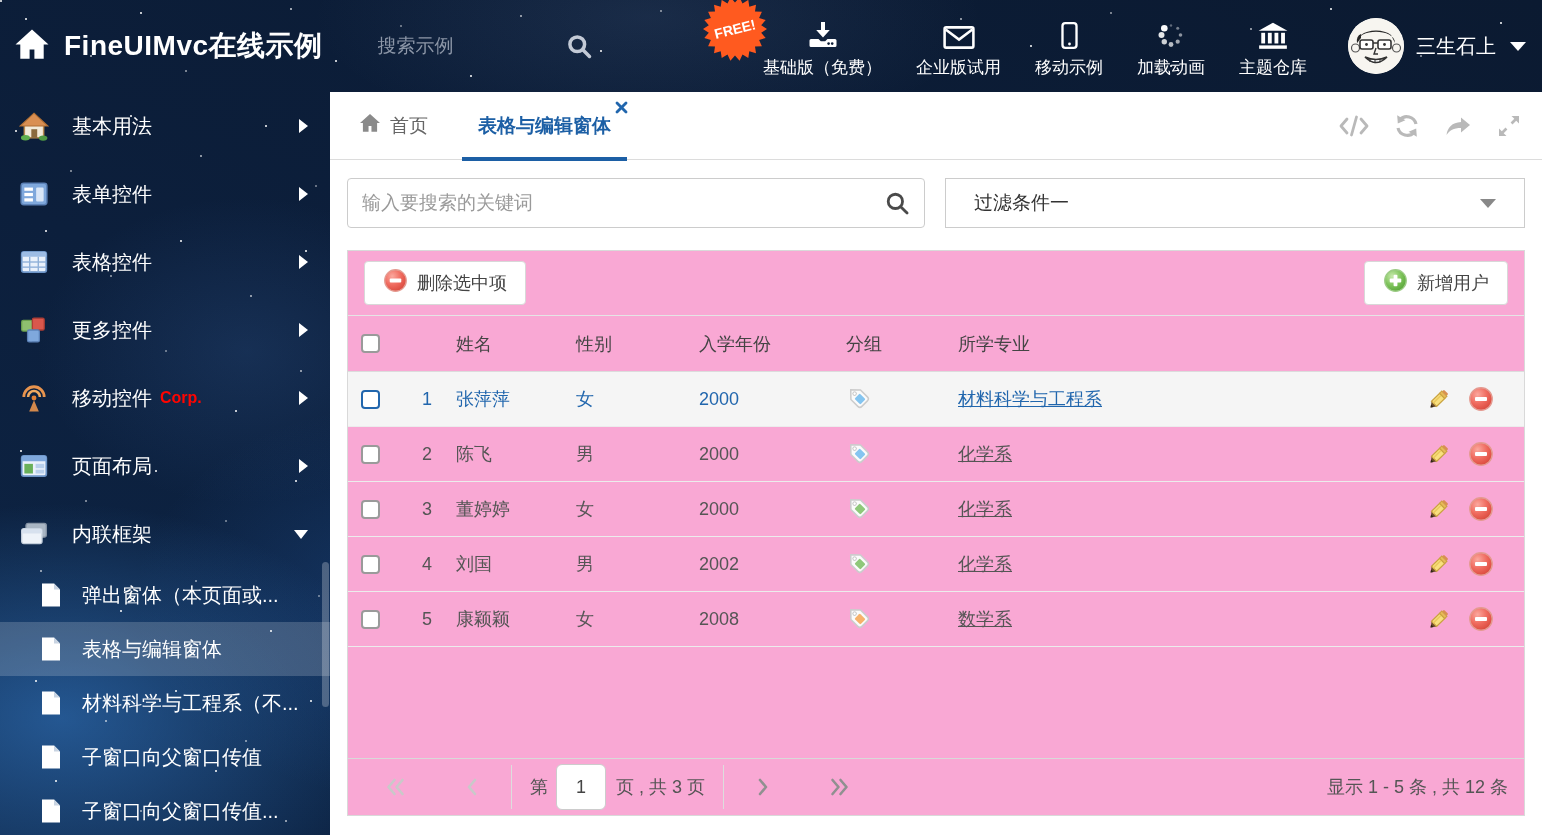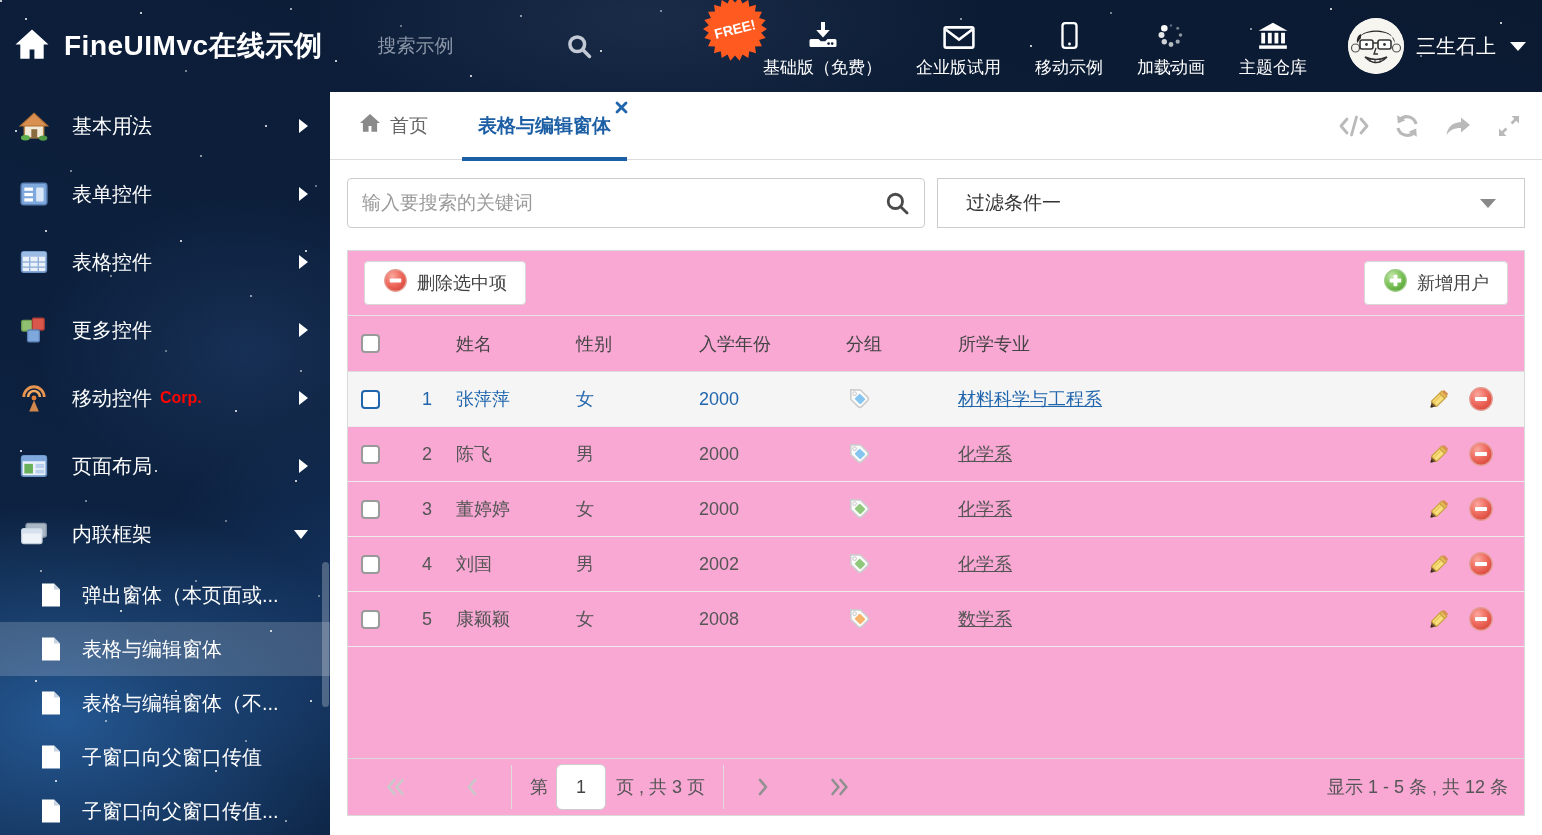--- a/index.html
+++ b/index.html
@@ -76,21 +76,21 @@
   .tabbar { height:68px; border-bottom:1px solid #dcdcdc; display:flex; align-items:center; padding-left:17px; }
   .tab { height:68px; display:flex; align-items:center; gap:9px; padding:0 12px; cursor:pointer; position:relative;
     color:#666; font-size:19px; }
   .tab.active { color:#1c5fa5; font-weight:bold; margin-left:22px; padding:0 16px; }
   .tab.active::after { content:""; position:absolute; left:0; right:0; bottom:-1px; height:4px; background:#1c5fa5; }
   .tab-close { position:absolute; top:9px; right:-1px; cursor:pointer; display:flex; }
   .tabbar-icons { margin-left:auto; display:flex; align-items:center; gap:24px; padding-right:20px; }
   .tb-ic { cursor:pointer; display:flex; }
 
   .content { flex:1; padding:18px 17px 0; display:flex; flex-direction:column; }
-  .filter-row { display:flex; gap:12px; height:50px; flex:0 0 auto; }
+  .filter-row { display:flex; gap:20px; height:50px; flex:0 0 auto; }
   .search-box { width:578px; border:1px solid #ccc; border-radius:4px; display:flex; align-items:center; padding:0 14px; background:#fff; }
   .search-box input { flex:1; border:none; outline:none; font-size:19px; color:#333; }
   .search-box input::placeholder { color:#9a9a9a; }
   .sb-ic { cursor:pointer; display:flex; }
   .select-box { flex:1; border:1px solid #ccc; border-radius:0; display:flex; align-items:center; padding:0 28px;
     cursor:pointer; font-size:19px; color:#333; background:#fff; }
   .select-caret { margin-left:auto; width:0; height:0; border-left:8px solid transparent; border-right:8px solid transparent;
     border-top:9px solid #888; }
 
   .grid-panel { margin-top:22px; border:1px solid #d9d9d9; display:flex; flex-direction:column; height:566px; background:#f9a8d4; }
@@ -356,21 +356,21 @@
         </span>
         <span class="sub-lb">表格与编辑窗体</span>
       </div>
       <div class="sub-item">
         <span class="sub-ic">
           <svg width="22" height="26" viewBox="0 0 22 26">
             <path d="M2 1.5 H14 L20 7.5 V24.5 H2 Z" fill="#fff"></path>
             <path d="M14 1.5 L20 7.5 H14 Z" fill="#c9d4e2"></path>
           </svg>
         </span>
-        <span class="sub-lb">表格与编辑窗体（不...</span>
+        <span class="sub-lb">材料科学与工程系（不...</span>
       </div>
       <div class="sub-item">
         <span class="sub-ic">
           <svg width="22" height="26" viewBox="0 0 22 26">
             <path d="M2 1.5 H14 L20 7.5 V24.5 H2 Z" fill="#fff"></path>
             <path d="M14 1.5 L20 7.5 H14 Z" fill="#c9d4e2"></path>
           </svg>
         </span>
         <span class="sub-lb">子窗口向父窗口传值</span>
       </div>

